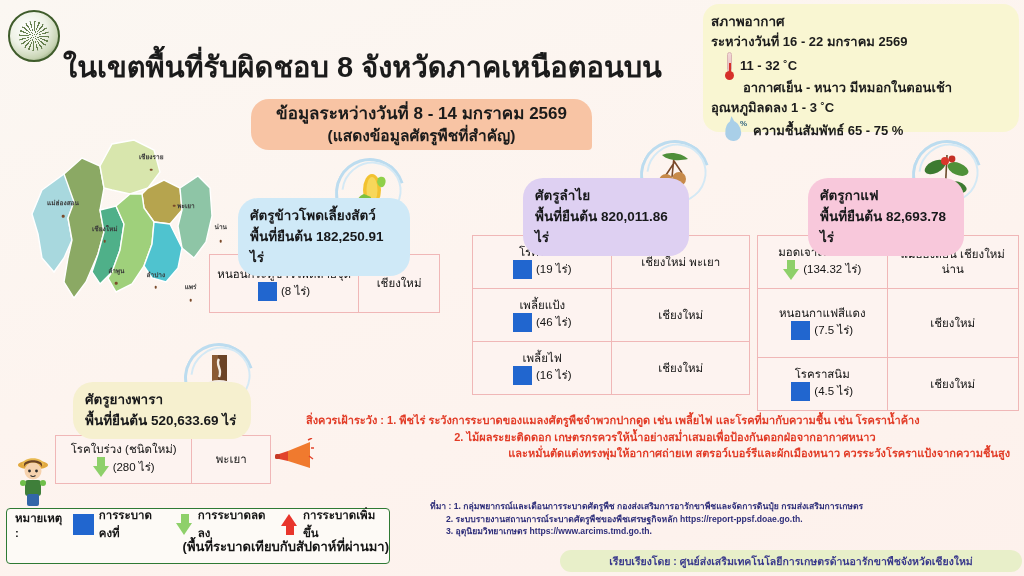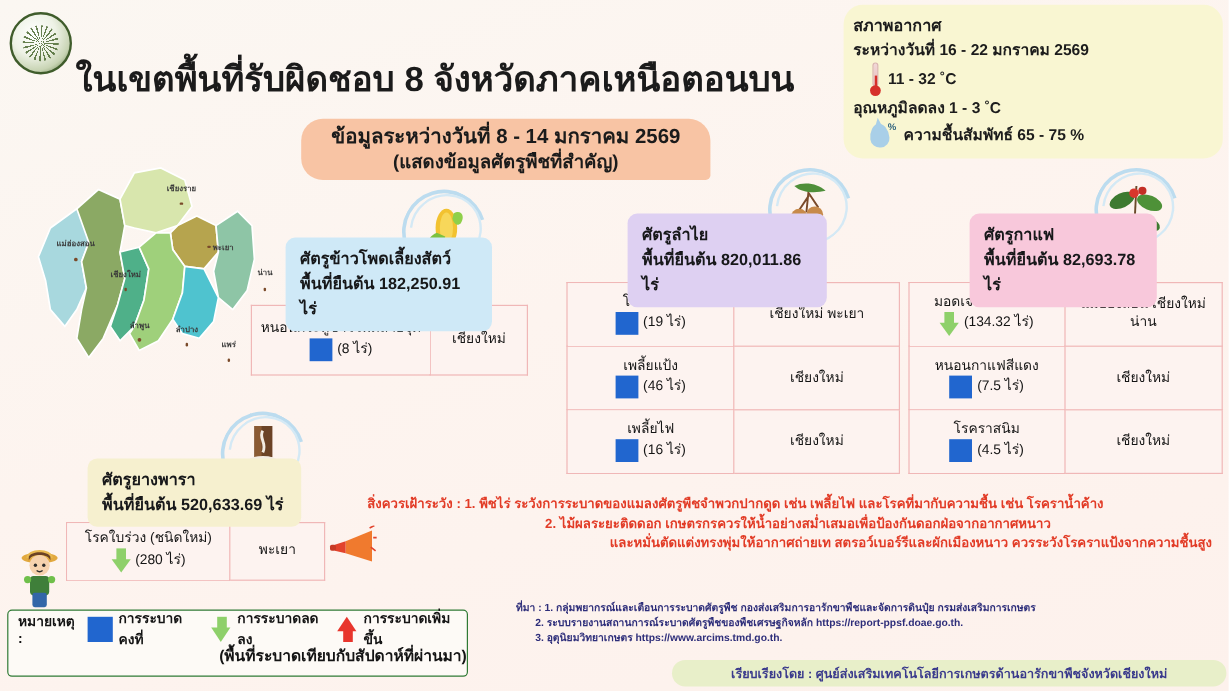--- a/index.html
+++ b/index.html
@@ -106,21 +106,21 @@
   .map { position:absolute; left:12px; top:132px; width:232px; height:210px; }
   .map svg { width:100%; height:100%; display:block; }
   .map-label {
     position:absolute; font-size:6.5px; color:#3a3a3a; font-weight:600;
     white-space:nowrap; transform:translate(-50%,-50%); letter-spacing:0;
   }
   .map-dot { position:absolute; width:2.6px; height:2.6px; border-radius:50%; background:#7a4a2a; transform:translate(-50%,-50%); }
 
   
   .bubble {
-    position:absolute; border-radius:8px; padding:8px 12px;
+    position:absolute; border-radius:20px; padding:8px 12px;
     font-weight:700; color:#17181a; z-index:6;
   }
   .bubble .b1 { font-size:13.5px; line-height:20px; }
   .bubble .b2 { font-size:13.5px; line-height:21px; }
 
   
   .icon-ring { position:absolute; width:70px; height:70px; z-index:5; }
   .icon-ring .ring {
     position:absolute; inset:0; border-radius:50%;
     border:3px solid #bcdcef; border-right-color:transparent; transform:rotate(28deg);
@@ -204,20 +204,21 @@
     <div class="w-line w-title">สภาพอากาศ</div>
     <div class="w-line">ระหว่างวันที่ 16 - 22 มกราคม 2569</div>
     <div class="w-row">
       <div class="thermo">
         <div class="tube"></div>
           <div class="merc"></div>
           <div class="bulb"></div>
       </div>
       <div class="w-line">11 - 32 ˚C</div>
     </div>
+    <div class="w-line" style="padding-left:32px;margin-top:-2px;">อากาศเย็น - หนาว มีหมอกในตอนเช้า</div>
     <div class="w-line">อุณหภูมิลดลง 1 - 3 ˚C</div>
     <div class="w-row">
       <div class="hum-icon">
         <div class="drop"></div>
           <div class="pct">%</div>
       </div>
       <div class="w-line">ความชื้นสัมพัทธ์ 65 - 75 %</div>
     </div>
   </div>
 
@@ -365,21 +366,21 @@
         <td class="cell-pest" style="width:130px;height:53px">
           <span class="pest-name">มอดเจาะผลกาแฟ</span>
           <span class="pest-meta">
             <span class="arrow-down"></span>
             <span>(134.32 ไร่)</span>
           </span>
         </td>
         <td class="cell-prov" style="width:132px">แม่ฮ่องสอน เชียงใหม่ น่าน</td>
       </tr>
       <tr>
-        <td class="cell-pest" style="height:53px">
+        <td class="cell-pest" style="height:69px">
           <span class="pest-name">หนอนกาแฟสีแดง</span>
           <span class="pest-meta">
             <span class="sq-blue"></span>
             <span>(7.5 ไร่)</span>
           </span>
         </td>
         <td class="cell-prov">เชียงใหม่</td>
       </tr>
       <tr>
         <td class="cell-pest" style="height:53px">

